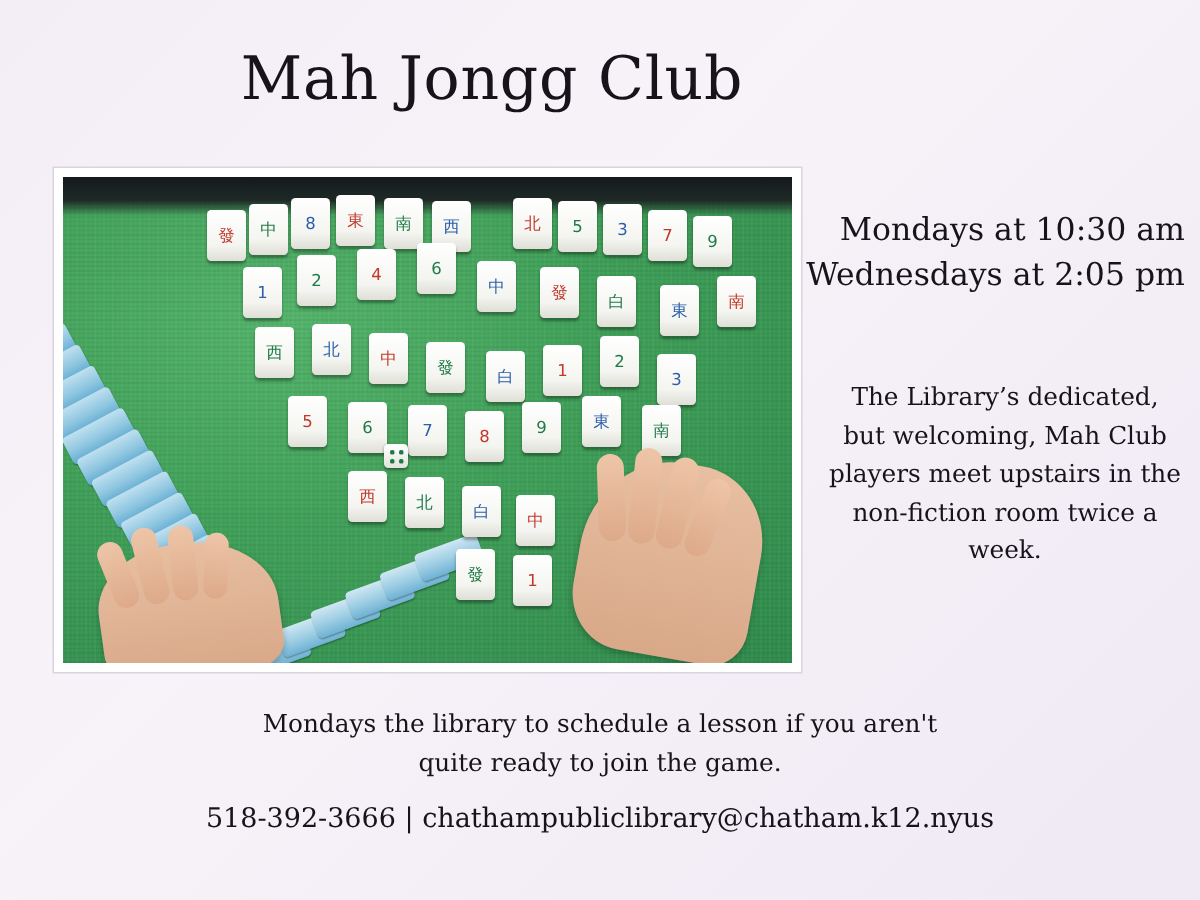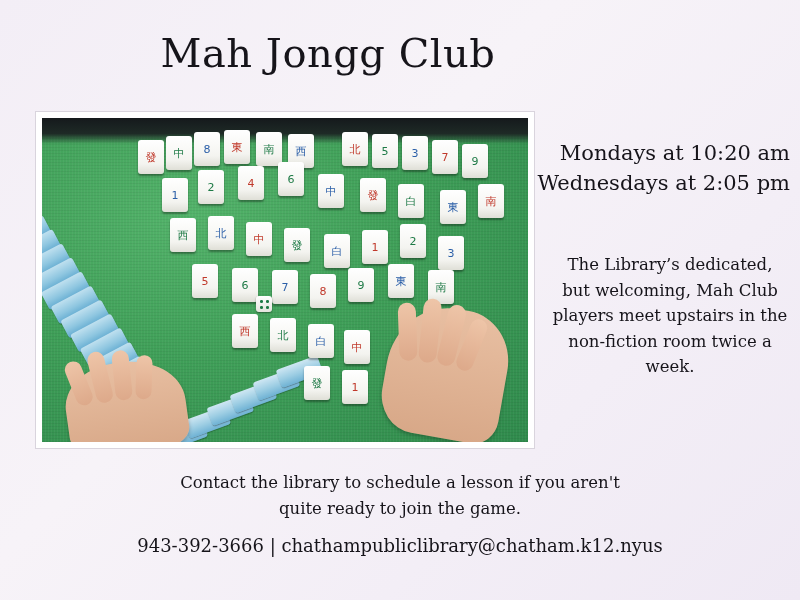--- a/index.html
+++ b/index.html
@@ -395,23 +395,23 @@
       <div class="hand left">
         <div class="finger" style="left:8px;  top:-8px; width:17px; height:46px; transform:rotate(-14deg);"></div>
         <div class="finger" style="left:30px; top:-14px;width:17px; height:52px; transform:rotate(-6deg);"></div>
         <div class="finger" style="left:52px; top:-12px;width:17px; height:50px; transform:rotate(2deg);"></div>
         <div class="finger" style="left:74px; top:-4px; width:16px; height:44px; transform:rotate(10deg);"></div>
       </div>
     </div>
   </div>
 
   <div class="times">
-    <div>Mondays at 10:20 am</div>
+    <div>Mondays at 10:30 am</div>
     <div>Wednesdays at 2:05 pm</div>
   </div>
 
   <div class="desc">The Library’s dedicated, but welcoming, Mah Club players meet upstairs in the non-fiction room twice a week.</div>
 
-  <div class="note">Contact the library to schedule a lesson if you aren't quite ready to join the game.</div>
-
-  <div class="contact">943-392-3666 | chathampubliclibrary@chatham.k12.nyus</div>
+  <div class="note">Mondays the library to schedule a lesson if you aren't quite ready to join the game.</div>
+
+  <div class="contact">518-392-3666 | chathampubliclibrary@chatham.k12.nyus</div>
 
 </div>
 
 </body></html>

